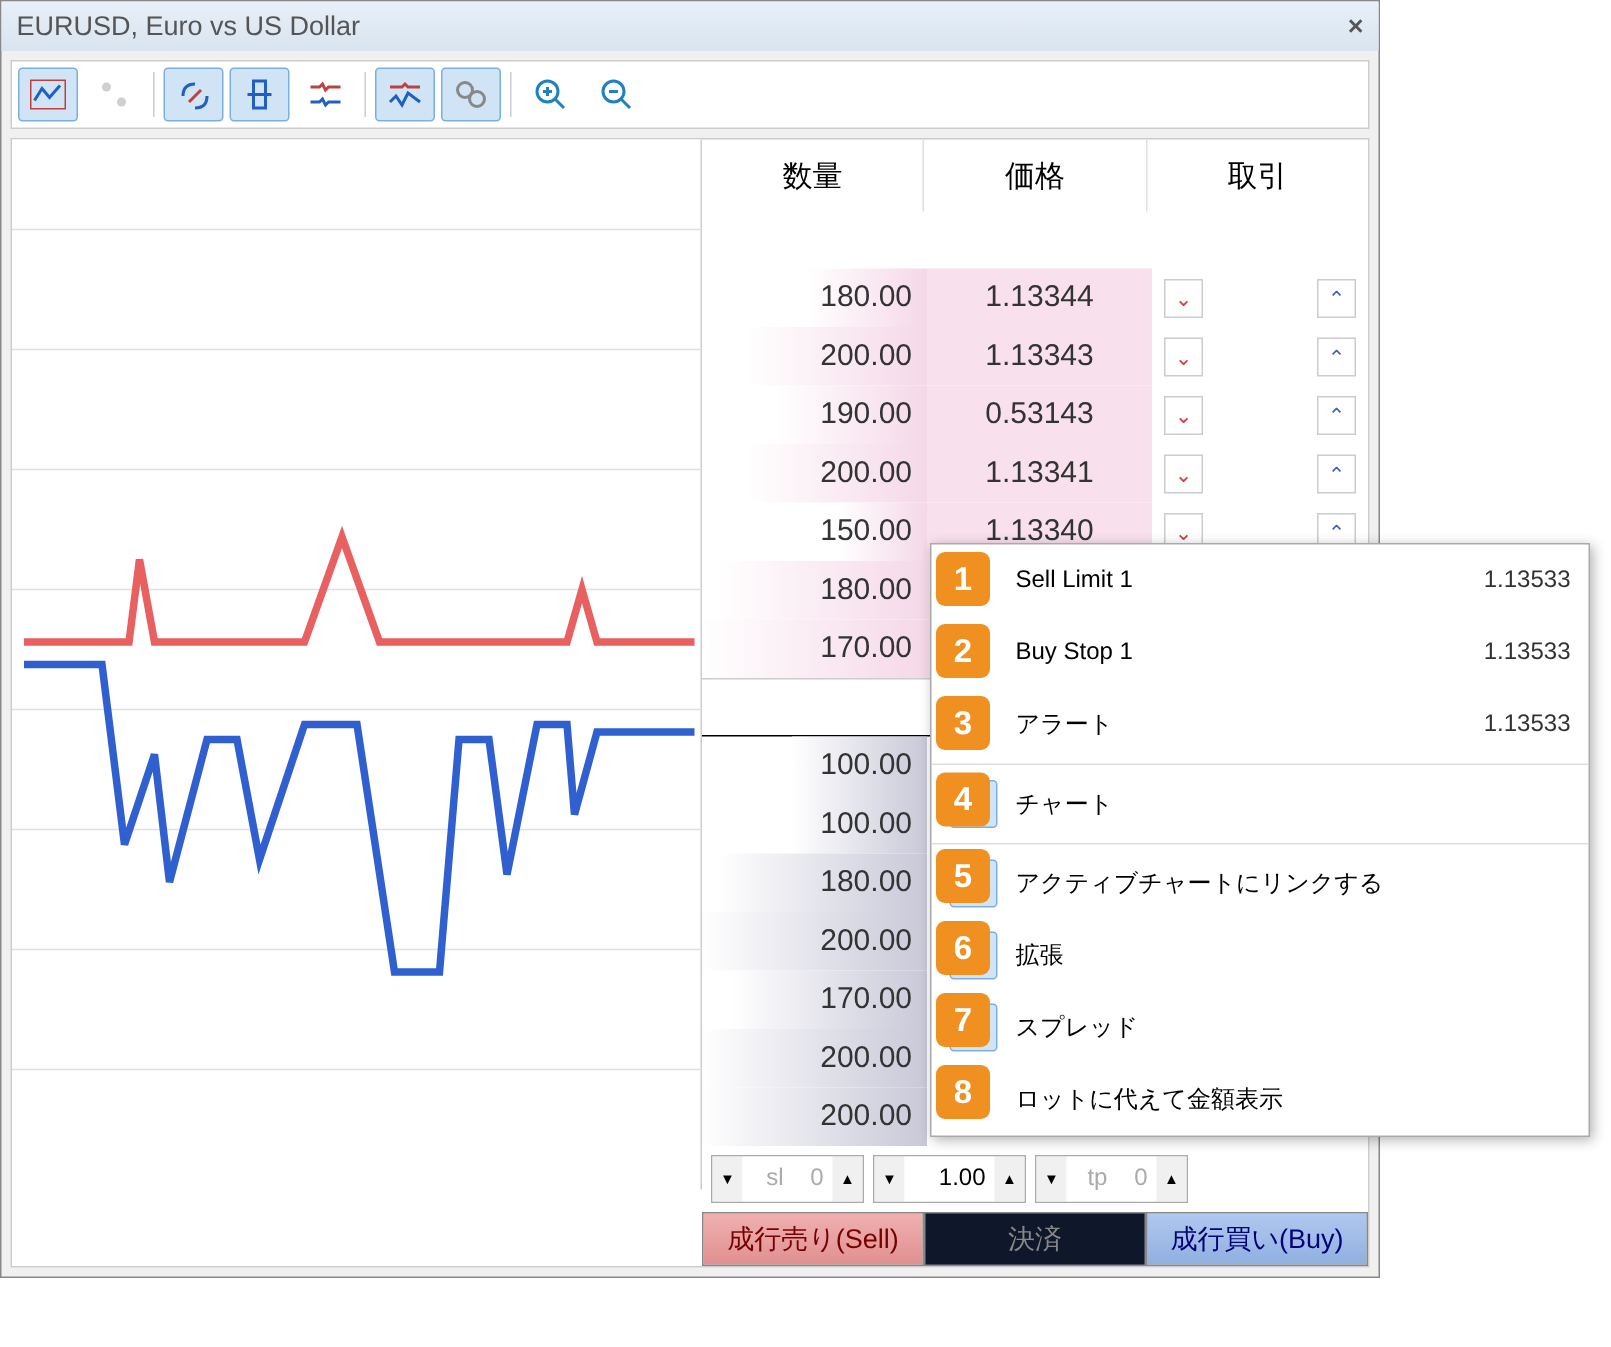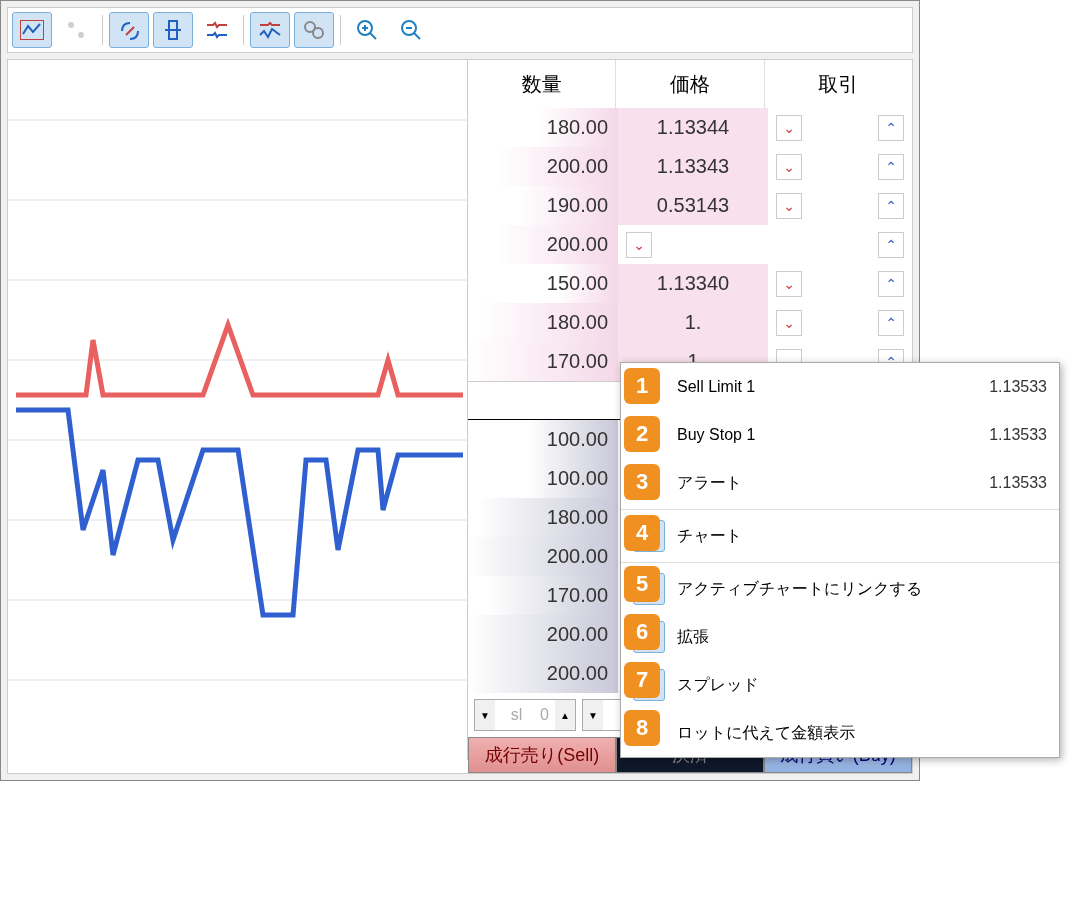--- a/index.html
+++ b/index.html
@@ -10,21 +10,21 @@
 .toolbar { background: #fff; border: 1px solid #ccc; margin: 6px; padding: 4px; display: flex; align-items: center; gap: 4px; }
 .toolbar-btn { width: 40px; height: 36px; display: flex; align-items: center; justify-content: center; border: 1px solid transparent; border-radius: 3px; cursor: pointer; }
 .toolbar-btn.active { background: #d0e4f5; border-color: #7bb0dd; }
 .toolbar-sep { width: 1px; height: 30px; background: #ccc; margin: 0 2px; }
 .main { display: flex; background: #fff; border: 1px solid #ccc; margin: 0 6px 6px 6px; }
 .chart-area { width: 460px; height: 700px; border-right: 1px solid #ccc; position: relative; background: #fff; }
 .table-area { flex: 1; display: flex; flex-direction: column; }
 .table-header { display: flex; height: 48px; }
 .table-header > div { flex: 1; display: flex; align-items: center; justify-content: center; font-size: 20px; border-right: 1px solid #e0e0e0; }
 .table-header > div:last-child { border-right: none; }
-.table-body { flex: 1; }
+.table-body { flex: 1; margin-top: 38px; }
 .table-row { display: flex; height: 39px; align-items: center; }
 .vol-cell { width: 150px; text-align: right; padding-right: 10px; font-size: 20px; color: #333; height: 100%; display: flex; align-items: center; justify-content: flex-end; }
 .vol-cell.pink { background: linear-gradient(to right, #fff, #f5d8e8); }
 .vol-cell.gray { background: linear-gradient(to right, #fff, #c8c8d8); }
 .price-cell { width: 150px; text-align: left; font-size: 20px; color: #333; height: 100%; display: flex; align-items: center; justify-content: center; }
 .price-cell.pink { background: #f8e0ec; }
 .trade-cell { flex: 1; display: flex; gap: 8px; justify-content: center; padding: 0 8px; }
 .chev-btn { width: 26px; height: 26px; border: 1px solid #ccc; background: #fff; display: flex; align-items: center; justify-content: center; cursor: pointer; }
 .chev-red { color: #d04040; }
 .chev-blue { color: #4060c0; }
@@ -45,20 +45,24 @@
 .menu-label { flex: 1; }
 .menu-value { color: #333; }
 .menu-sep { height: 1px; background: #ddd; margin: 2px 0; }
 .num-badge { position: absolute; width: 36px; height: 36px; background: #f09020; color: #fff; border-radius: 6px; display: flex; align-items: center; justify-content: center; font-size: 22px; font-weight: bold; z-index: 200; }
 svg { display: block; }
 </style>
 </head>
 <body>
 
 <div class="window">
+  <div class="titlebar">
+    <span>EURUSD, Euro vs US Dollar</span>
+    <span class="close">×</span>
+  </div>
 
   <div class="toolbar">
     <div class="toolbar-btn active">
       <svg width="24" height="20">
           <rect x="0" y="0" width="24" height="20" fill="none" stroke="#c04040" stroke-width="2"></rect>
           <polyline points="3,14 8,6 13,12 20,4" fill="none" stroke="#2060c0" stroke-width="2"></polyline>
         </svg>
     </div>
     <div class="toolbar-btn" style="opacity:0.4">
       <svg width="20" height="20">
@@ -175,20 +179,21 @@
                 <span class="chev-red">⌄</span>
               </div>
       <div style="flex:1"></div>
       <div class="chev-btn">
                 <span class="chev-blue">⌃</span>
               </div>
     </div>
           </div>
           <div class="table-row">
             <div class="vol-cell pink" style="width:120px;margin-left:30px">200.00</div>
+    <div class="price-cell pink">1.13341</div>
     <div class="trade-cell">
       <div class="chev-btn">
                 <span class="chev-red">⌄</span>
               </div>
       <div style="flex:1"></div>
       <div class="chev-btn">
                 <span class="chev-blue">⌃</span>
               </div>
     </div>
           </div>

